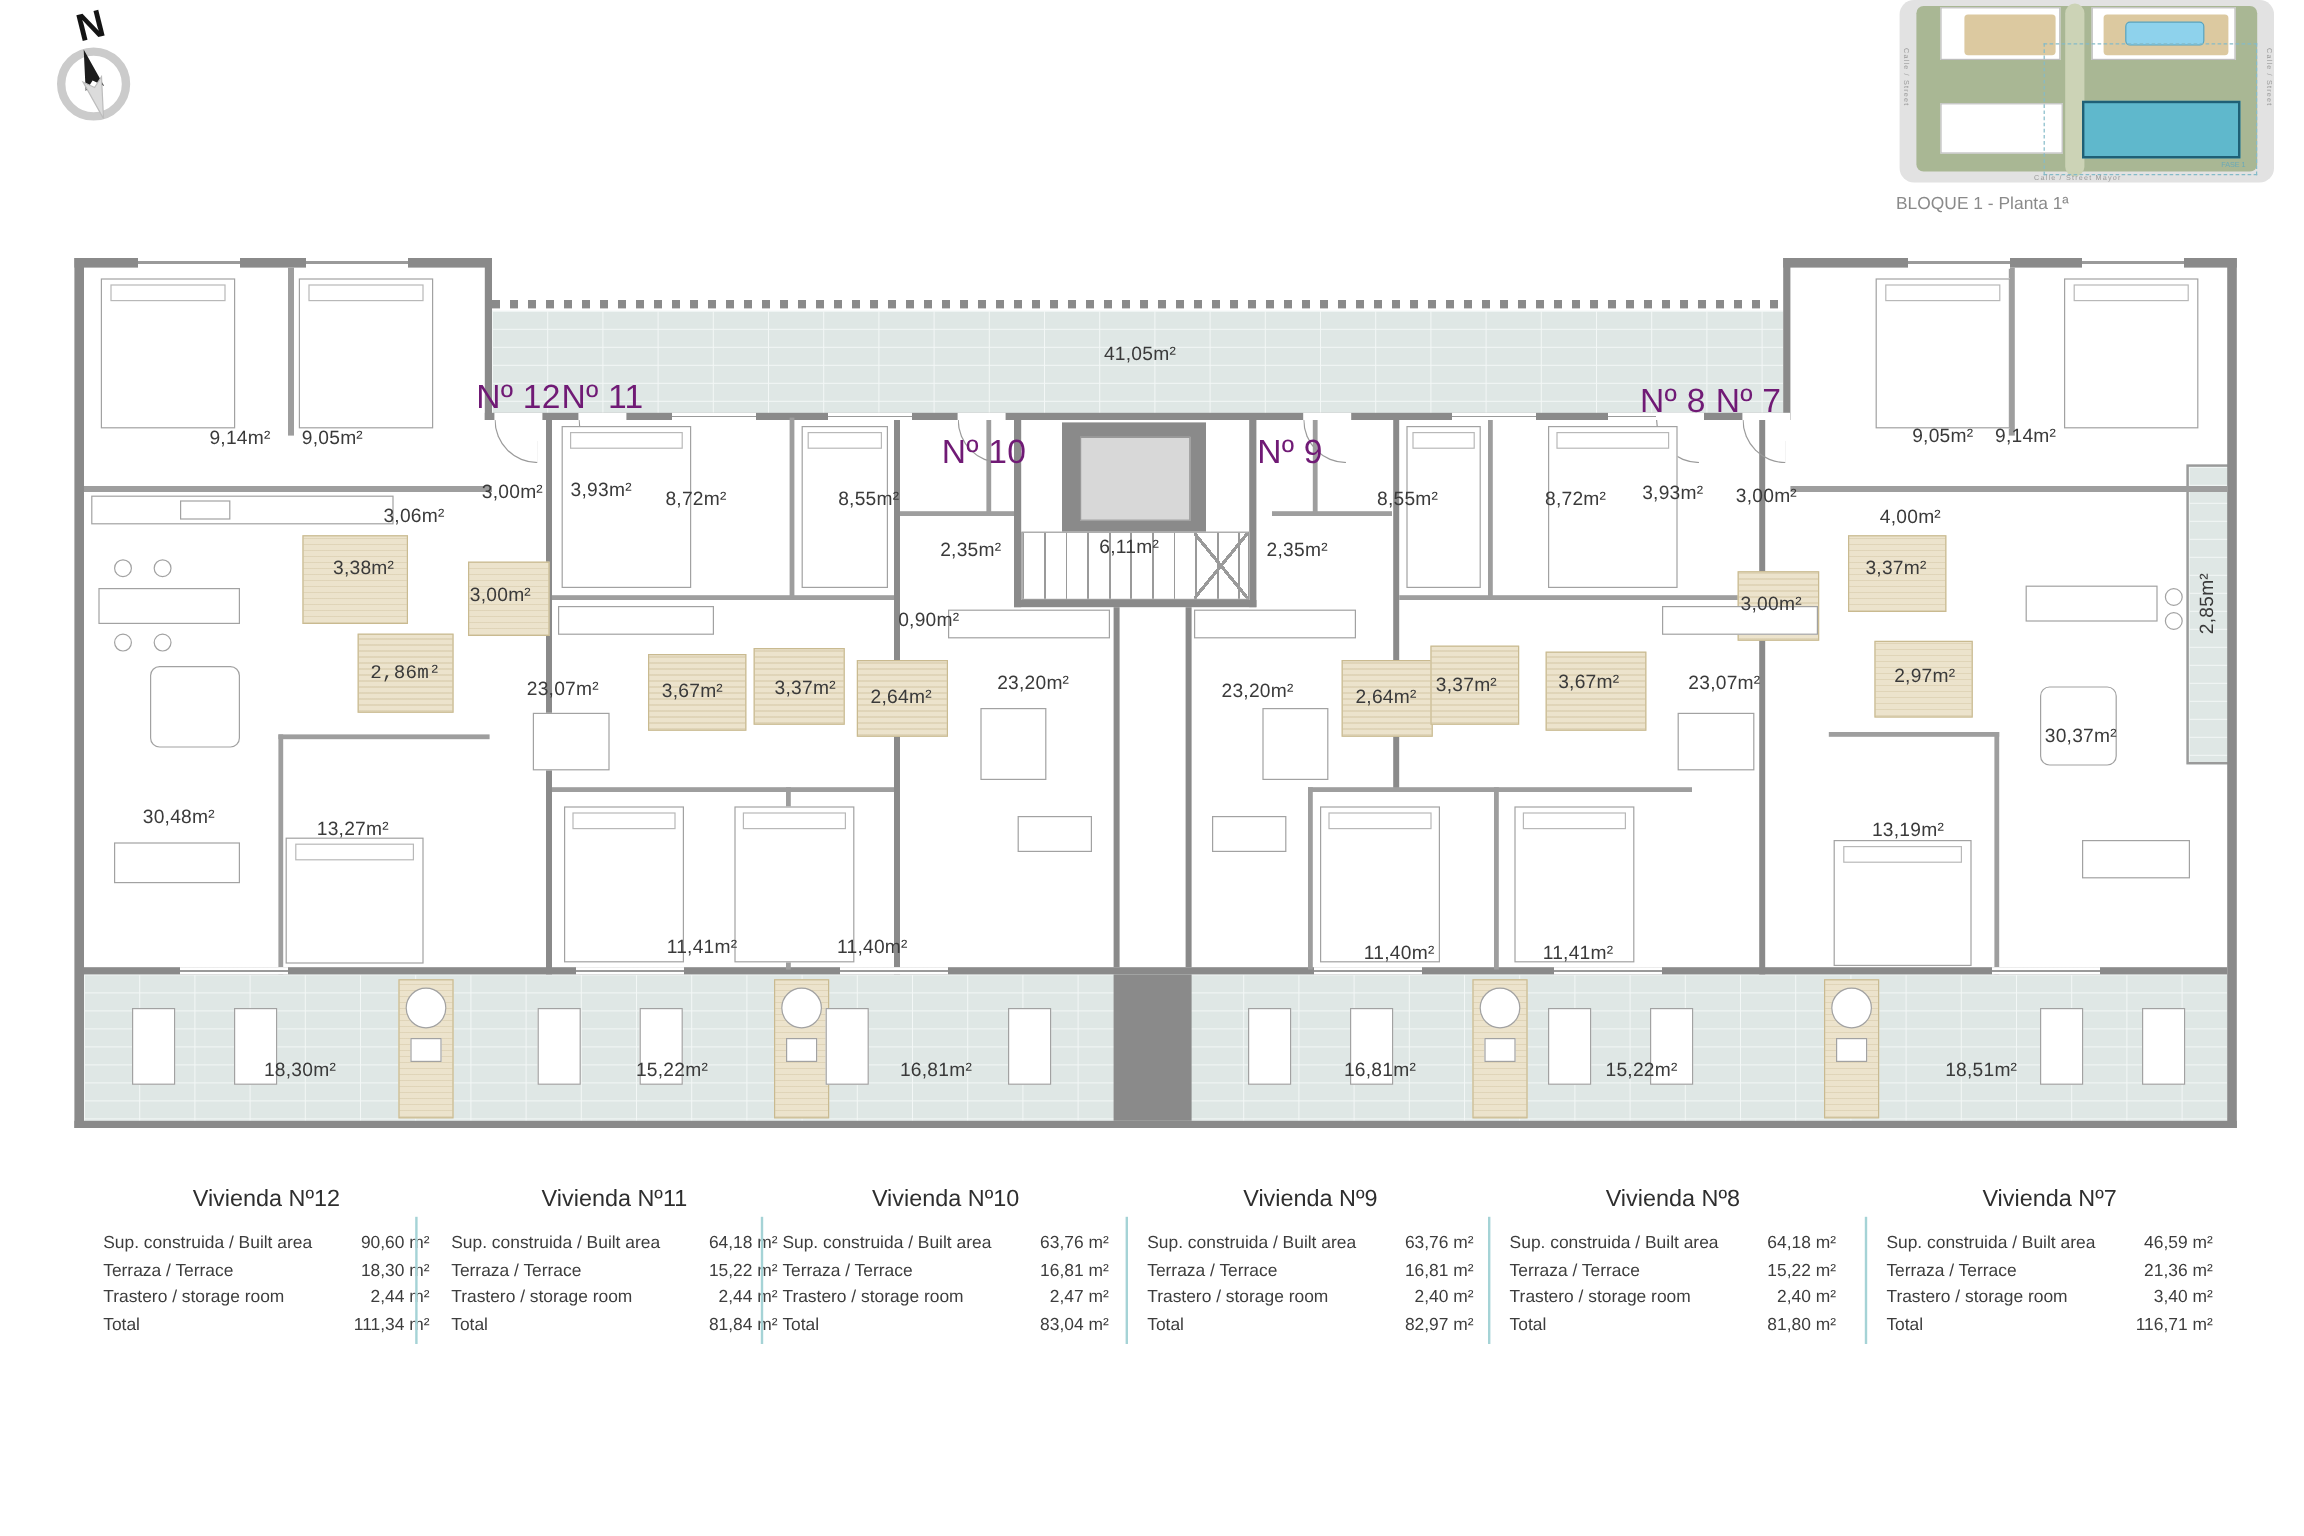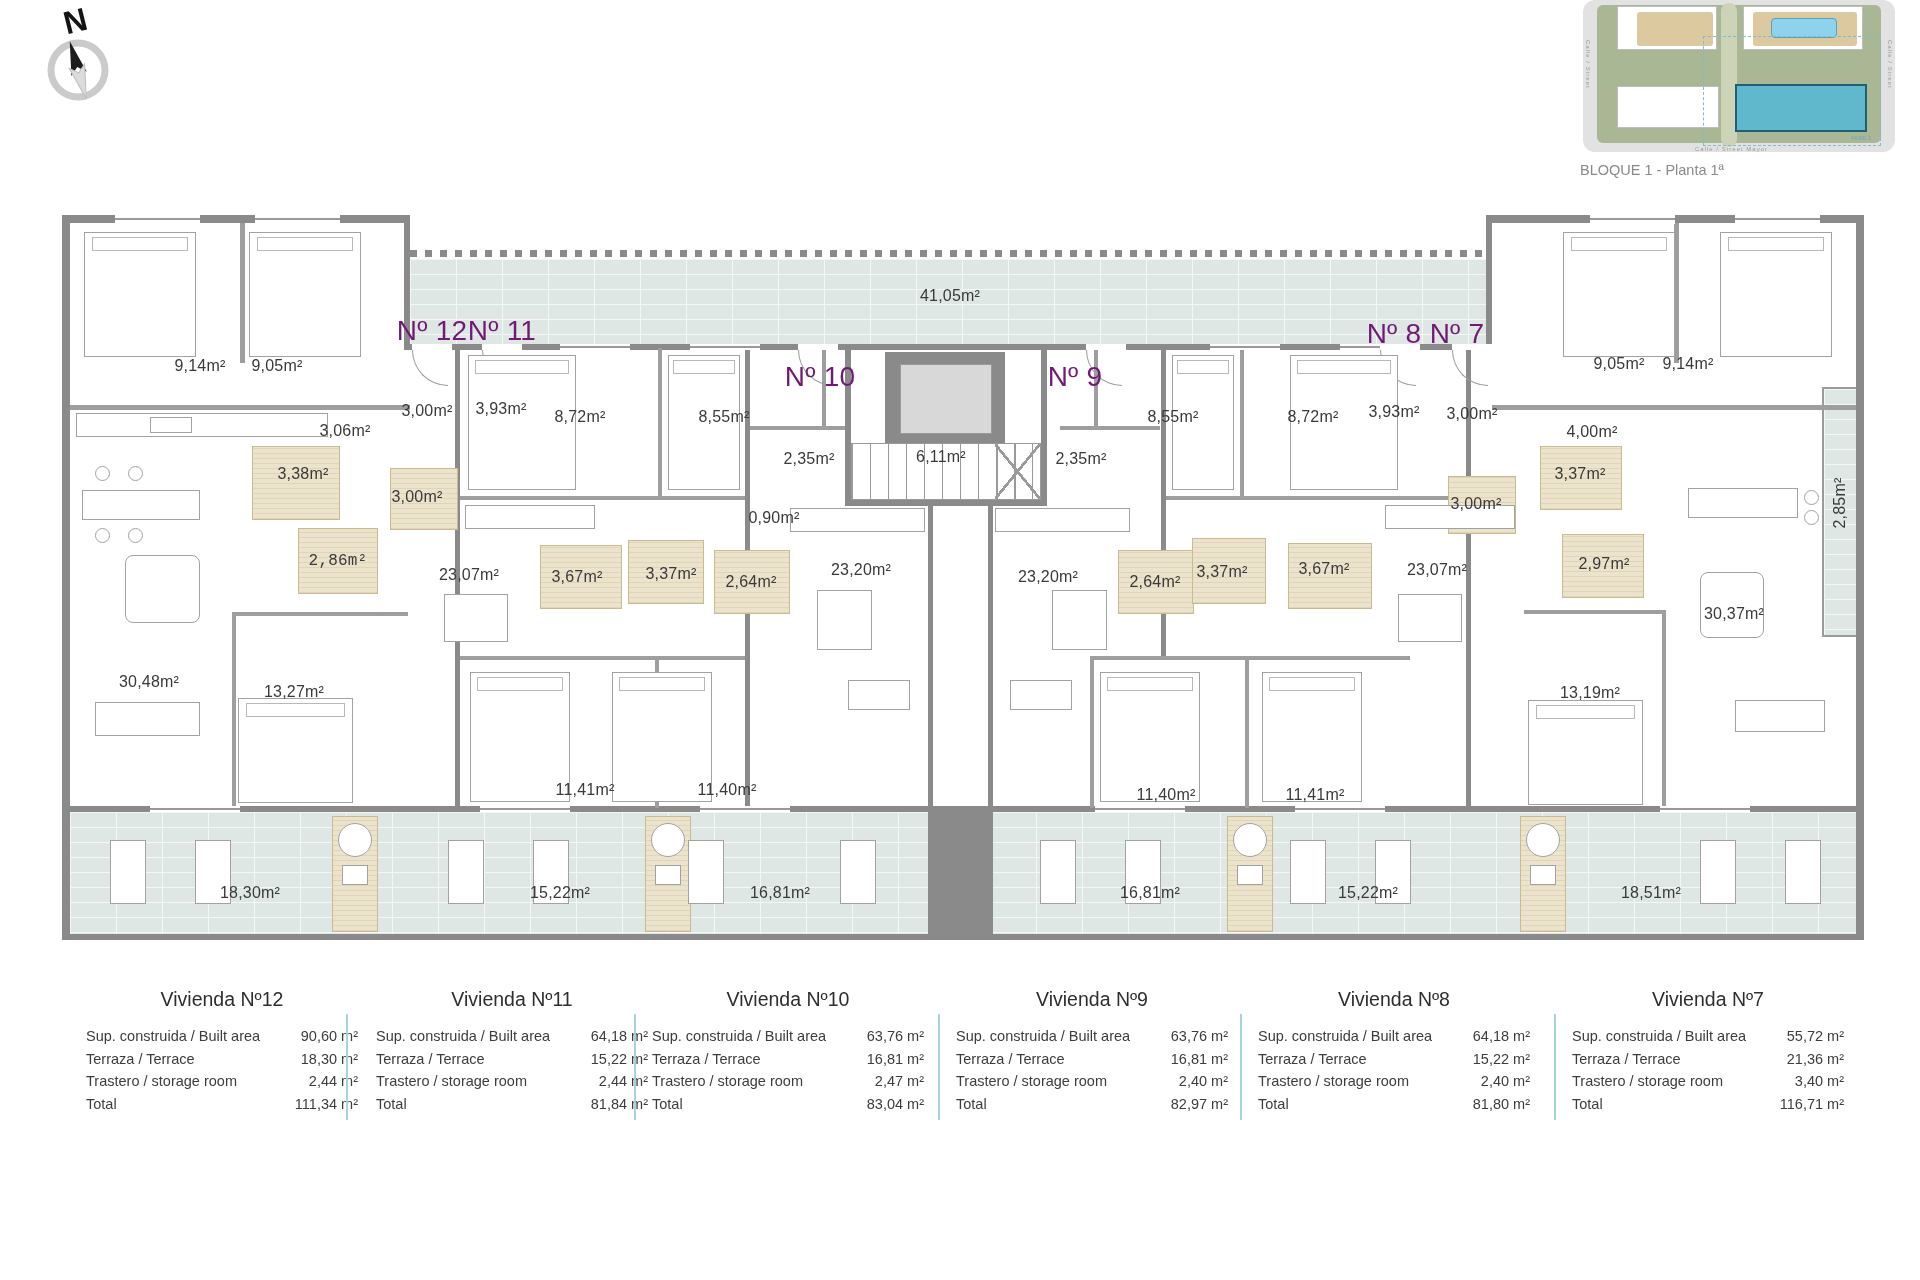--- a/index.html
+++ b/index.html
@@ -438,21 +438,21 @@
         <div class="vrow">
           <span>Total</span>
           <span class="vval">81,80 m²</span>
         </div>
       </div>
       <div class="vdiv" style="left: 1554px;"></div>
       <div class="vcol" style="left: 1572px;">
         <div class="vtitle">Vivienda Nº7</div>
         <div class="vrow">
           <span>Sup. construida / Built area</span>
-          <span class="vval">55,72 m²</span>
+          <span class="vval">46,59 m²</span>
         </div>
         <div class="vrow">
           <span>Terraza / Terrace</span>
           <span class="vval">21,36 m²</span>
         </div>
         <div class="vrow">
           <span>Trastero / storage room</span>
           <span class="vval">3,40 m²</span>
         </div>
         <div class="vrow">

